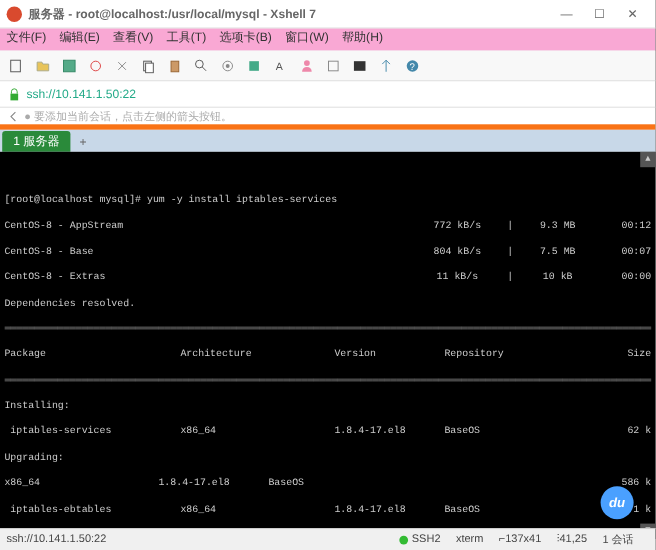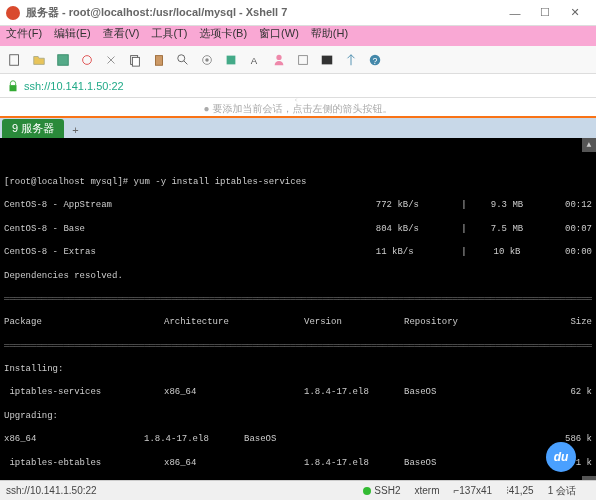--- a/index.html
+++ b/index.html
@@ -9,34 +9,34 @@
 .titlebar .title{flex:1;color:#666;font-size:11px;font-weight:bold;}
 .titlebar .winbtn{width:30px;text-align:center;color:#666;cursor:pointer;}
 .menubar{height:20px;background:#f9a8d4;display:flex;align-items:flex-start;padding:0 6px;font-size:11px;}
 .menubar span{margin-right:12px;color:#333;cursor:pointer;}
 .toolbar{height:28px;background:#f8f8f8;border-bottom:1px solid #ddd;display:flex;align-items:center;padding:0 4px;}
 .tbtn{width:22px;height:22px;display:flex;align-items:center;justify-content:center;margin-right:2px;cursor:pointer;}
 .tbtn svg{width:14px;height:14px;}
 .addr{height:24px;background:#fff;display:flex;align-items:center;padding:0 6px;border-bottom:1px solid #ddd;}
 .addr .lock{width:14px;height:14px;margin-right:4px;}
 .addr .url{color:#2a8;font-size:11px;}
-.hint{height:20px;background:#fff;display:flex;align-items:center;padding:0 6px;border-bottom:2px solid #f97316;color:#aaa;font-size:10px;flex-direction:column;}
+.hint{height:20px;background:#fff;display:flex;align-items:center;padding:0 6px;border-bottom:5px solid #f97316;color:#aaa;font-size:10px;}
 .tabbar{height:20px;background:#c8d8e8;display:flex;align-items:flex-end;}
 .tab{background:#2a8a3a;color:#fff;padding:2px 10px;font-size:11px;border-radius:3px 3px 0 0;margin-left:2px;cursor:pointer;}
 .tabplus{padding:2px 8px;color:#666;cursor:pointer;}
 .terminal{background:#000;color:#ccc;font-family:"Consolas","Courier New",monospace;font-size:9px;line-height:1.3;padding:4px;height:352px;overflow:hidden;white-space:pre;position:relative;}
 .terminal .row{display:flex;}
 .terminal .c1{flex:0 0 160px;}
 .terminal .c2{flex:0 0 140px;}
 .terminal .c3{flex:0 0 100px;}
 .terminal .c4{flex:0 0 100px;}
 .terminal .c5{flex:1;text-align:right;}
 .terminal .r3{display:flex;}
 .terminal .r3 .a{flex:1;}
-.terminal .r3 .b{width:80px;text-align:left;}
+.terminal .r3 .b{width:80px;text-align:center;}
 .terminal .r3 .c{width:70px;text-align:center;}
 .terminal .r3 .d{width:50px;text-align:right;}
 .hr{color:#888;overflow:hidden;}
 .statusbar{position:absolute;bottom:0;left:0;right:0;height:20px;background:#f0f0f0;border-top:1px solid #ccc;display:flex;align-items:center;padding:0 6px;font-size:10px;color:#444;}
 .statusbar .seg{margin-right:14px;display:flex;align-items:center;}
 .statusbar .spacer{flex:1;}
 .led{width:8px;height:8px;border-radius:50%;background:#3b3;margin-right:3px;}
 .du{position:absolute;right:20px;bottom:28px;width:30px;height:30px;border-radius:50%;background:#4aa0ff;color:#fff;display:flex;align-items:center;justify-content:center;font-size:12px;font-style:italic;font-weight:bold;}
 .scrollbtn{position:absolute;right:0;width:14px;height:14px;background:#555;display:flex;align-items:center;justify-content:center;color:#ccc;font-size:8px;}
 </style>
@@ -158,21 +158,21 @@
 </div>
 
 <div class="hint">
   <svg width="12" height="12" viewBox="0 0 12 12" style="margin-right:4px">
       <path d="M8 2L4 6l4 4" fill="none" stroke="#888"></path>
     </svg>
   <span>● 要添加当前会话，点击左侧的箭头按钮。</span>
 </div>
 
 <div class="tabbar">
-  <div class="tab"><span>9 服务器</span></div>
+  <div class="tab"><span>1 服务器</span></div>
   <div class="tabplus">+</div>
 </div>
 
 <div class="terminal">
 <div class="scrollbtn" style="top:0">▲</div>
 <div class="scrollbtn" style="bottom:0">▼</div>
 <div>[root@localhost mysql]# yum -y install iptables-services</div>
 <div class="r3"><span class="a">CentOS-8 - AppStream</span><span class="b">772 kB/s</span> | <span class="c">9.3 MB</span><span class="d">00:12</span></div>
 <div class="r3"><span class="a">CentOS-8 - Base</span><span class="b">804 kB/s</span> | <span class="c">7.5 MB</span><span class="d">00:07</span></div>
 <div class="r3"><span class="a">CentOS-8 - Extras</span><span class="b">11 kB/s</span> | <span class="c">10 kB</span><span class="d">00:00</span></div>

